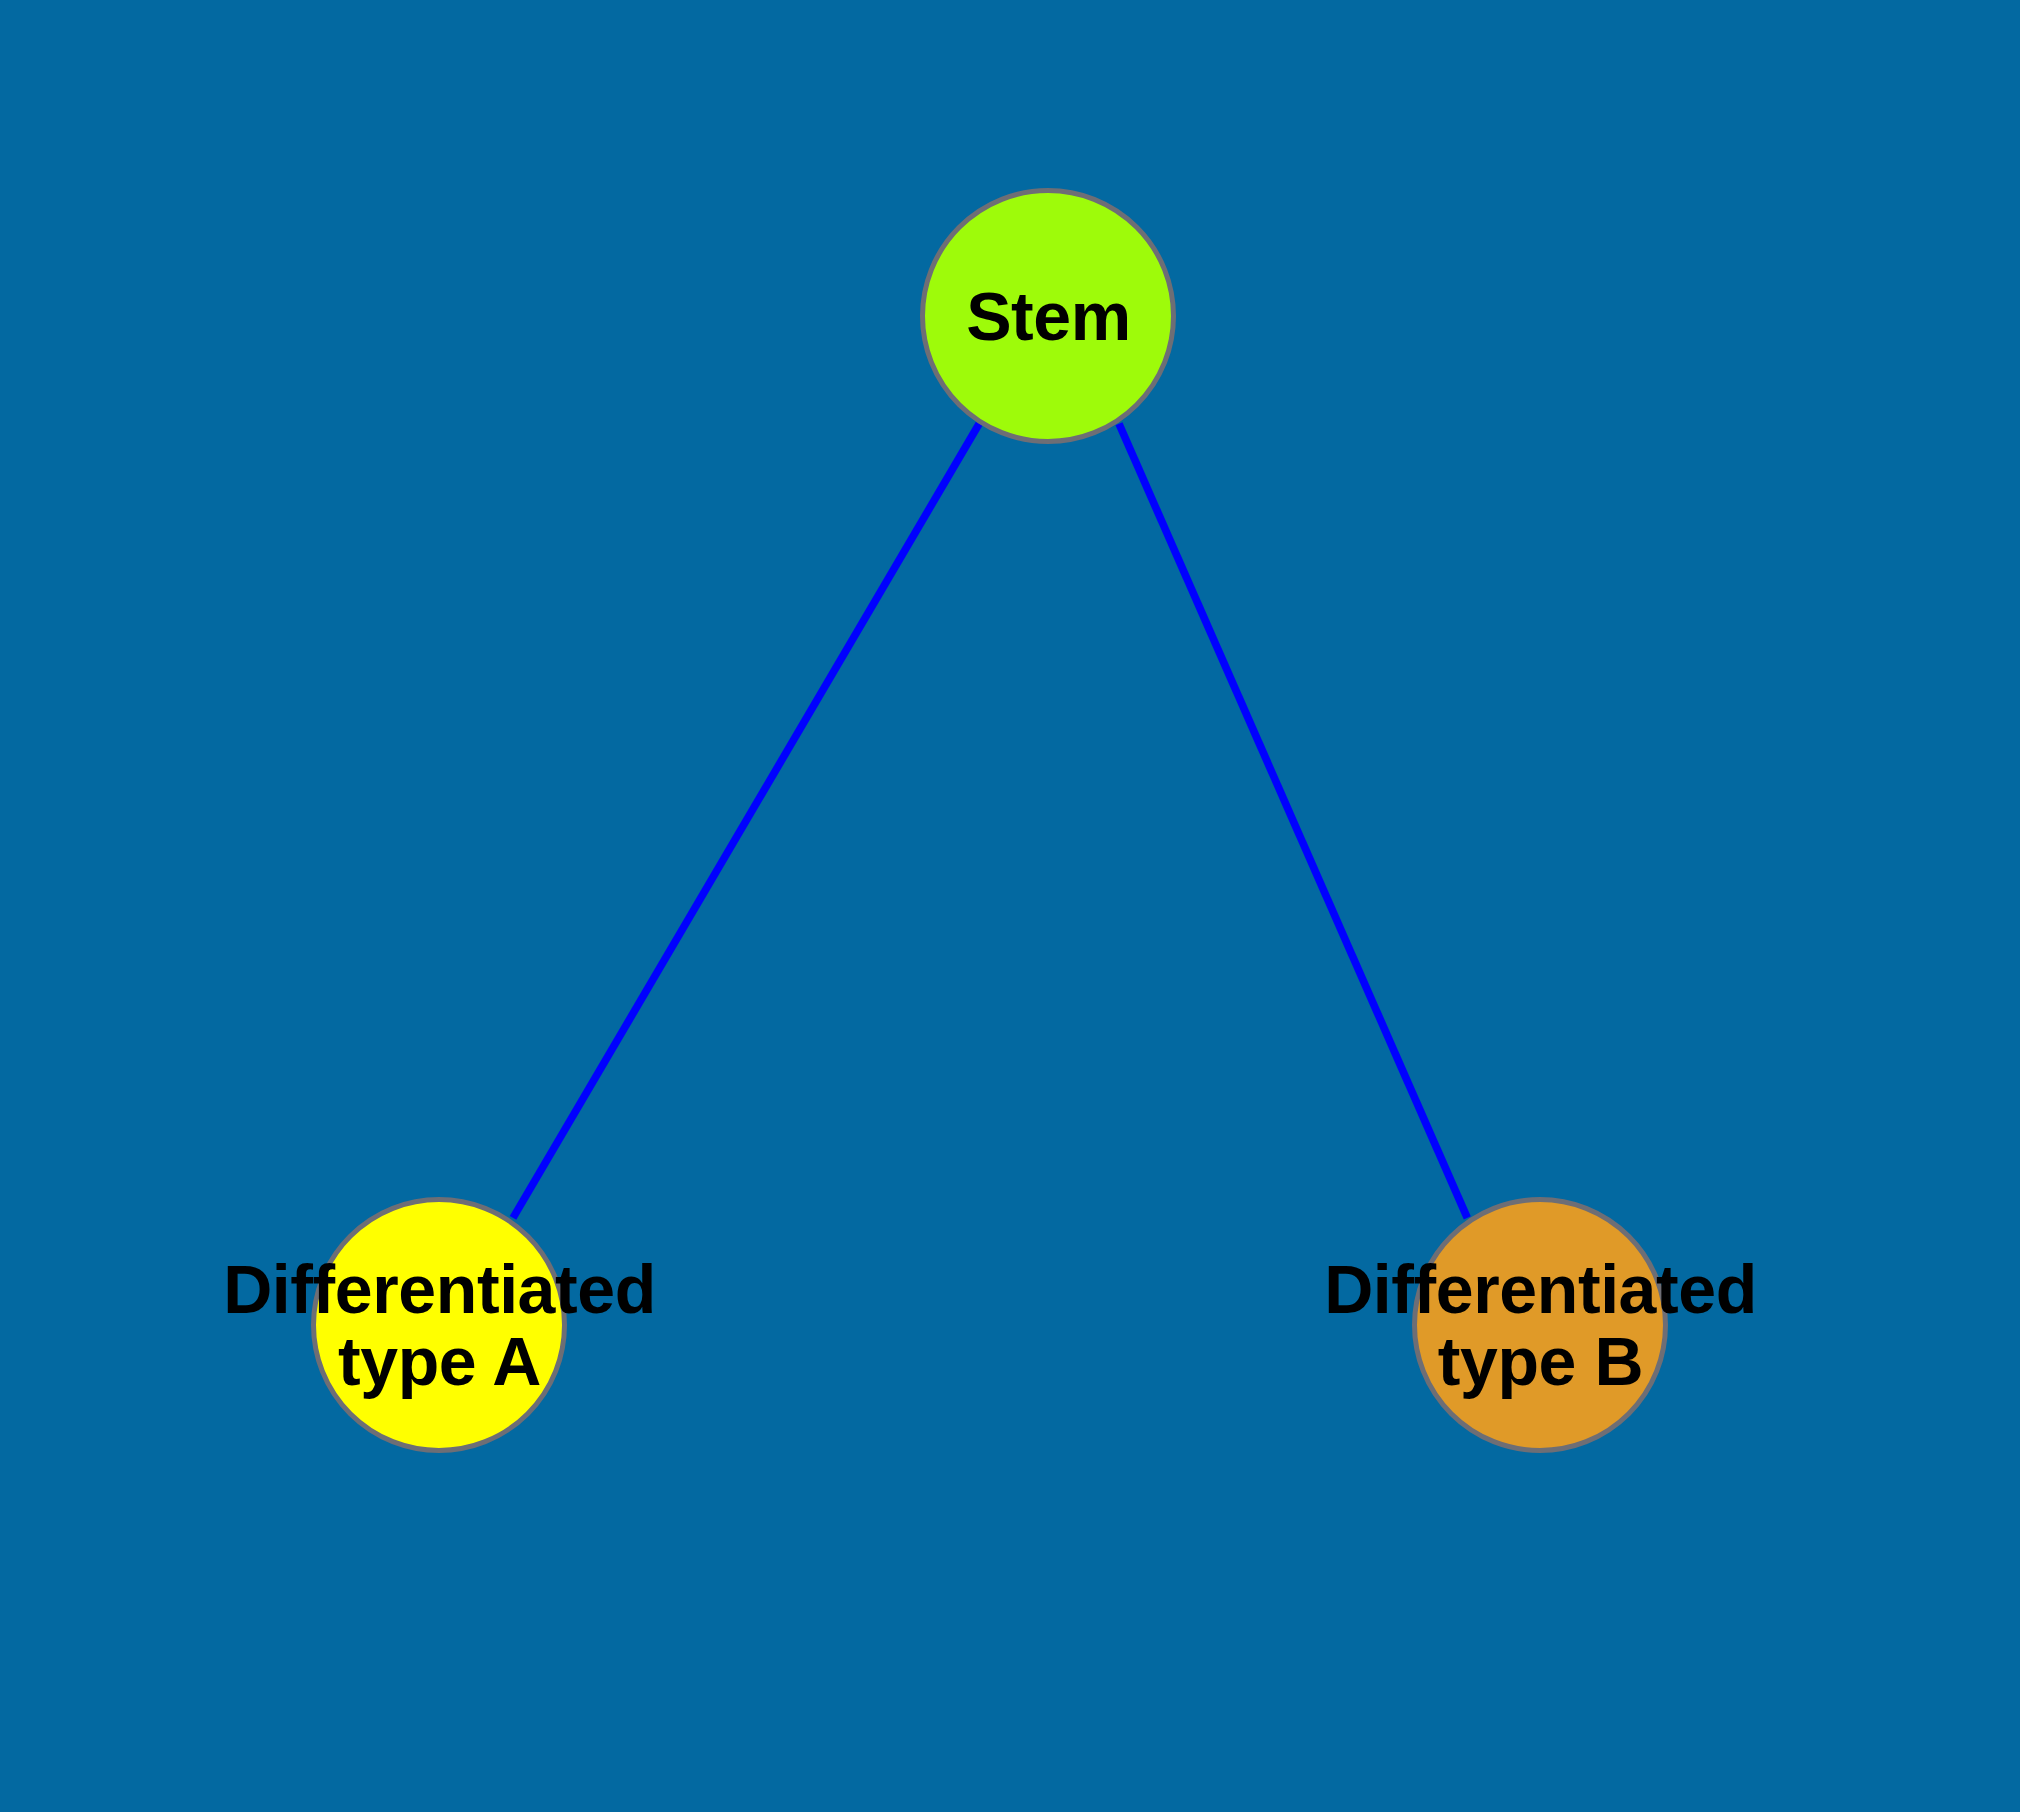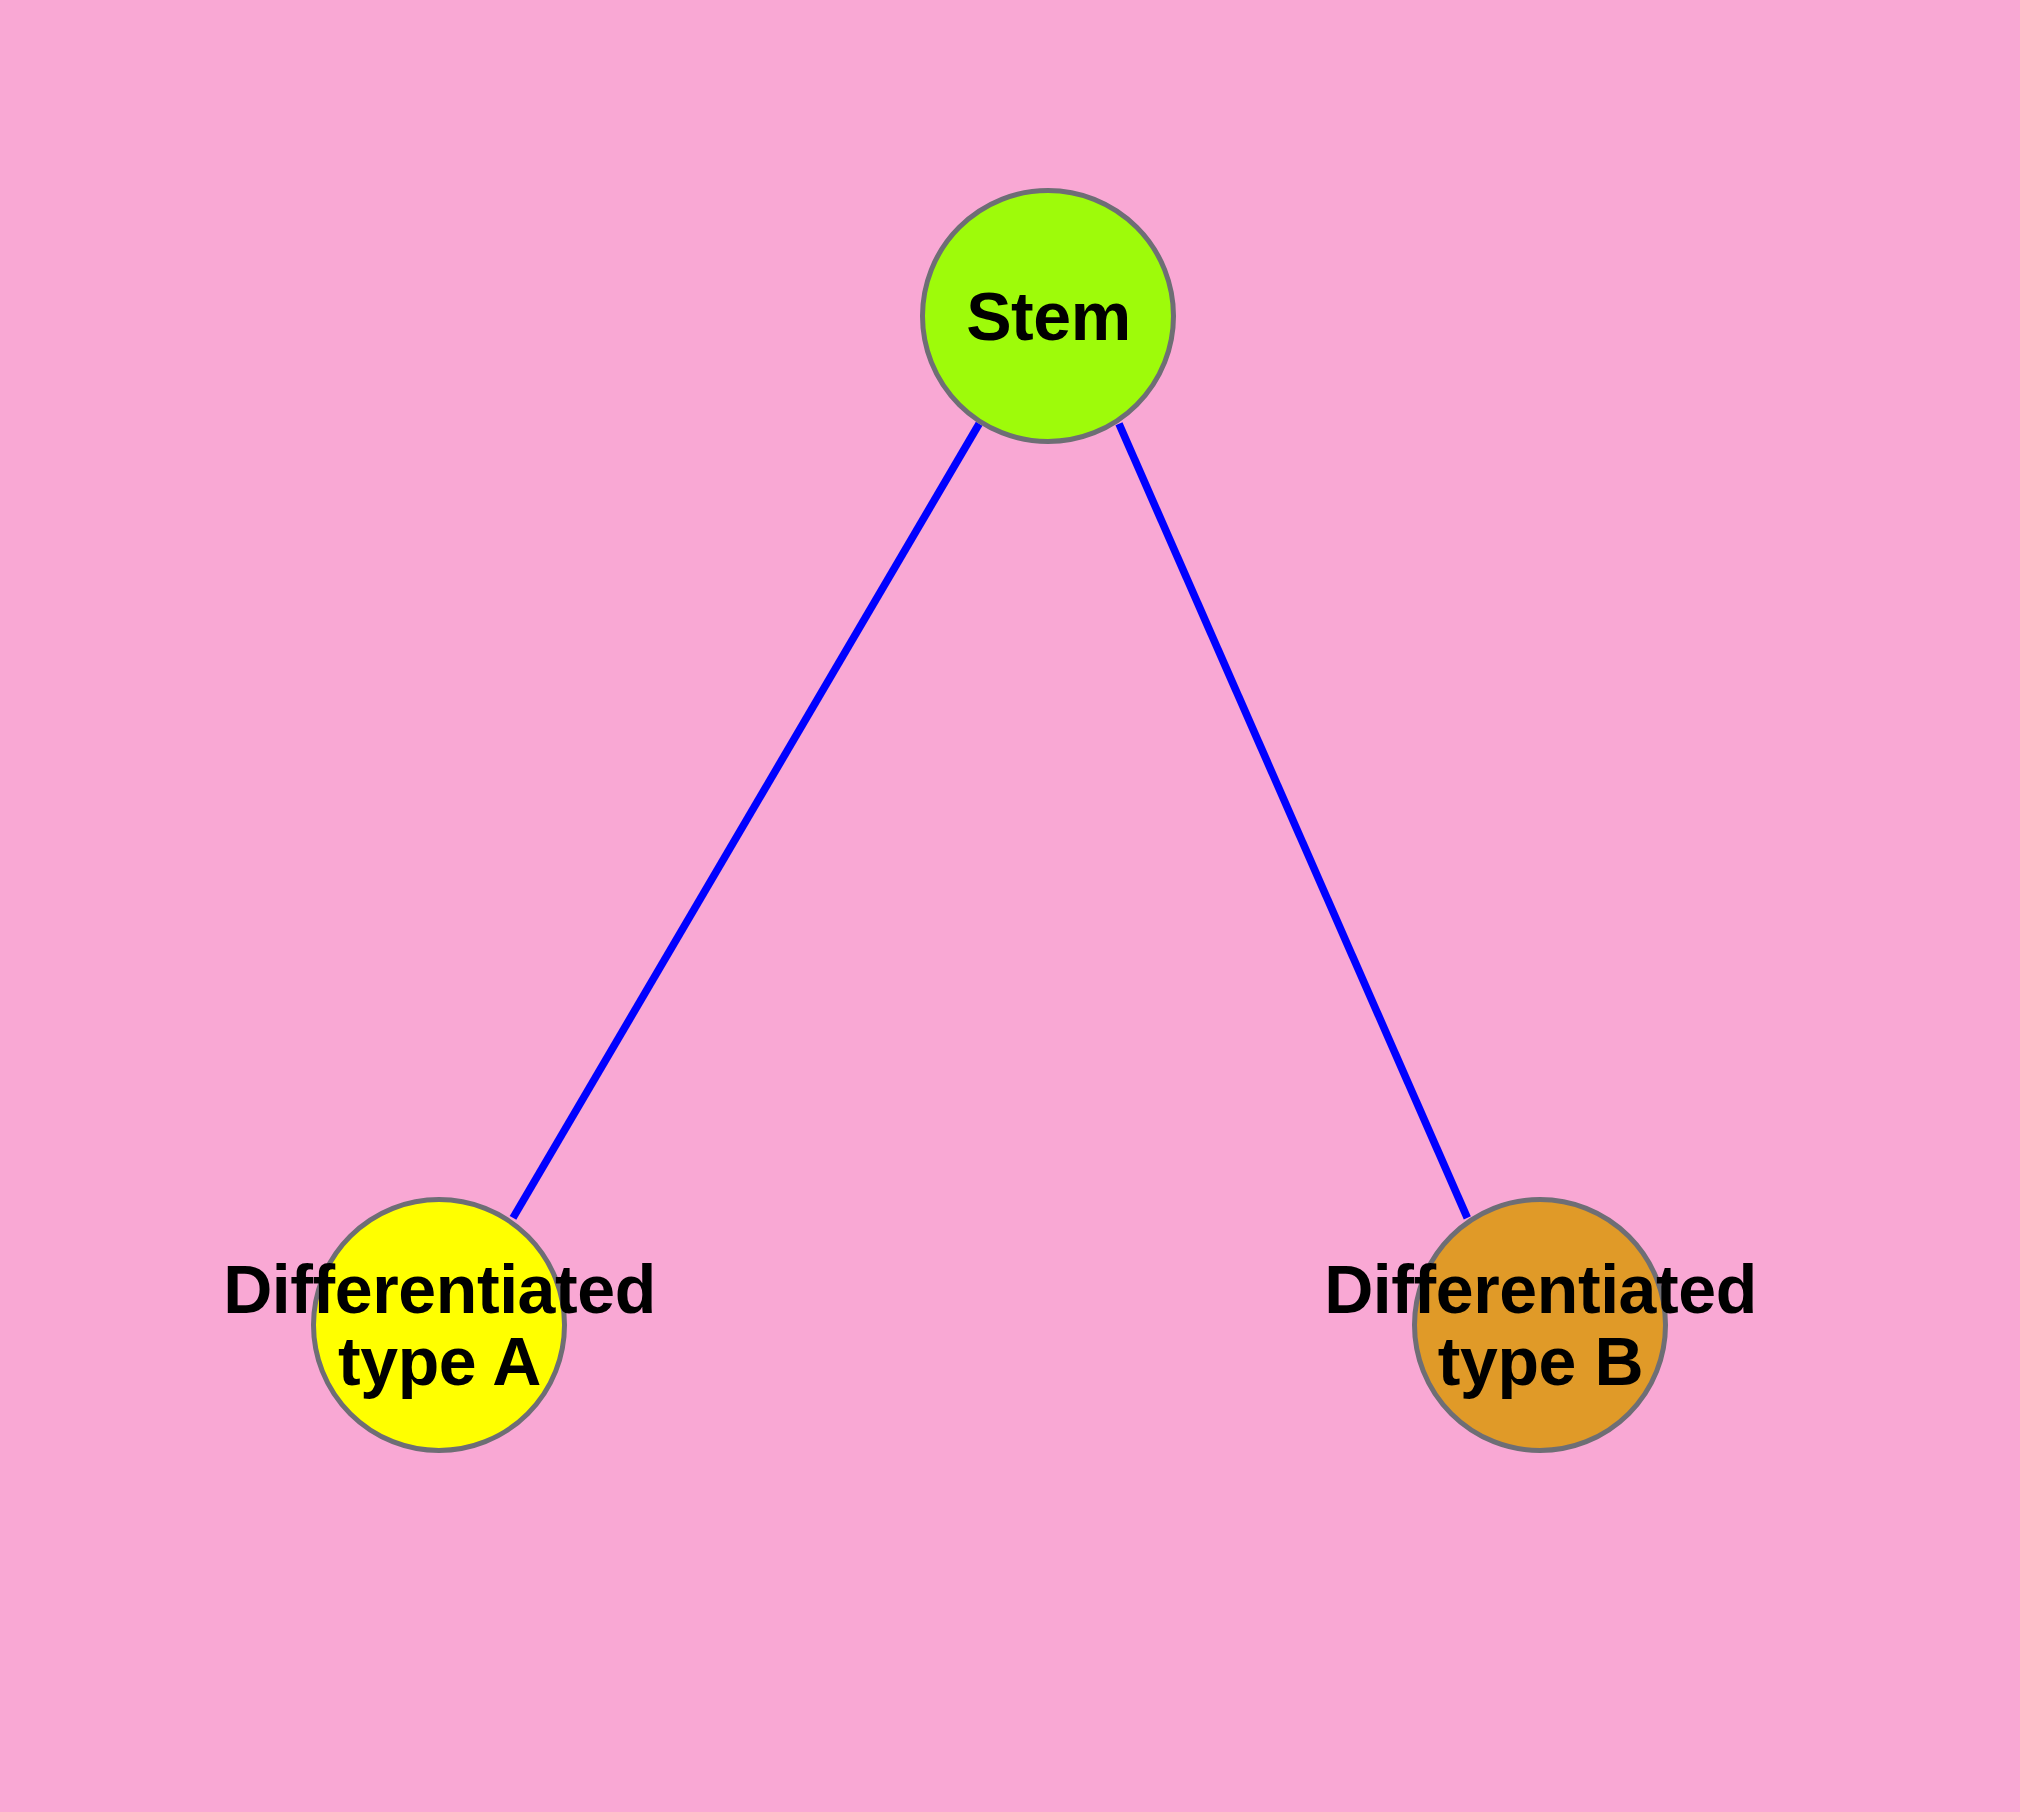--- a/index.html
+++ b/index.html
@@ -39,21 +39,21 @@
     font-weight: bold;
     white-space: pre;
     line-height: 1.06;
     letter-spacing: -0.4px;
     pointer-events: none;
   }
 </style>
 </head>
 <body>
 
-<div id="graph-canvas" style="width: 2021px; height: 1812px; background: #f9a8d4;">
+<div id="graph-canvas" style="width: 2021px; height: 1812px; background: #0369a1;">
 
   <svg id="edge-layer" viewBox="0 0 2384 2138" style="width: 2021px; height: 1812px;">
     <line class="graph-edge" x1="1155" y1="500" x2="605" y2="1437" stroke="#0000ff" stroke-width="9"></line>
     <line class="graph-edge" x1="1320" y1="500" x2="1731" y2="1437" stroke="#0000ff" stroke-width="9"></line>
   </svg>
 
   <div class="node" style="left: 920px; top: 188px; width: 256px; height: 256px; background: rgb(158, 251, 10); border-color: rgb(110, 110, 117); border-width: 5.1px;"></div>
   <div class="node" style="left: 311px; top: 1197px; width: 256px; height: 256px; background: rgb(255, 255, 0); border-color: rgb(110, 110, 117); border-width: 5.1px;"></div>
   <div class="node" style="left: 1412px; top: 1197px; width: 256px; height: 256px; background: rgb(224, 154, 40); border-color: rgb(110, 110, 117); border-width: 5.1px;"></div>
 

